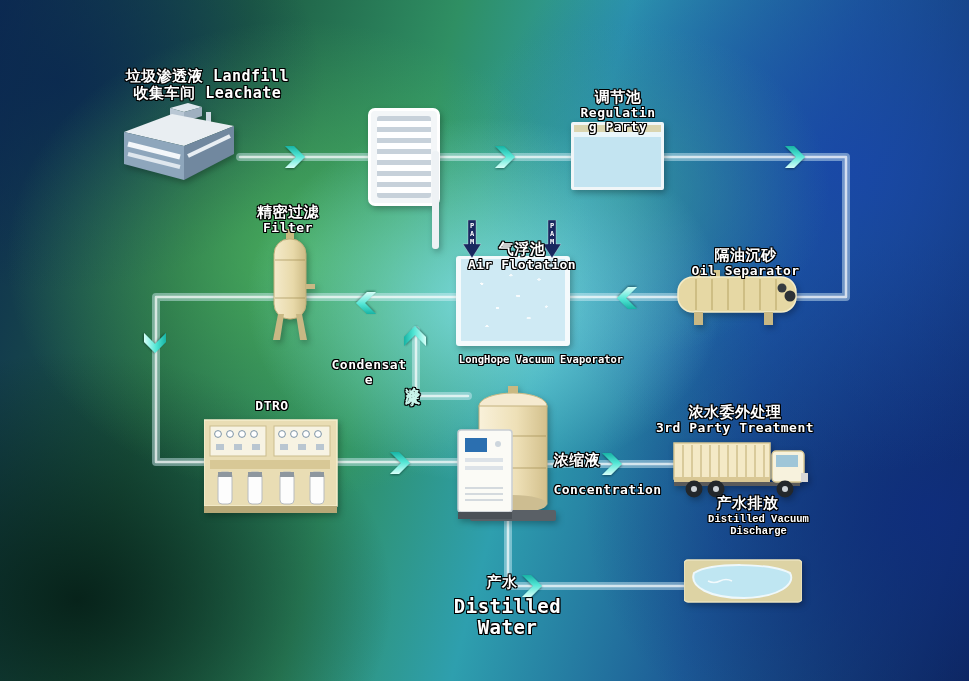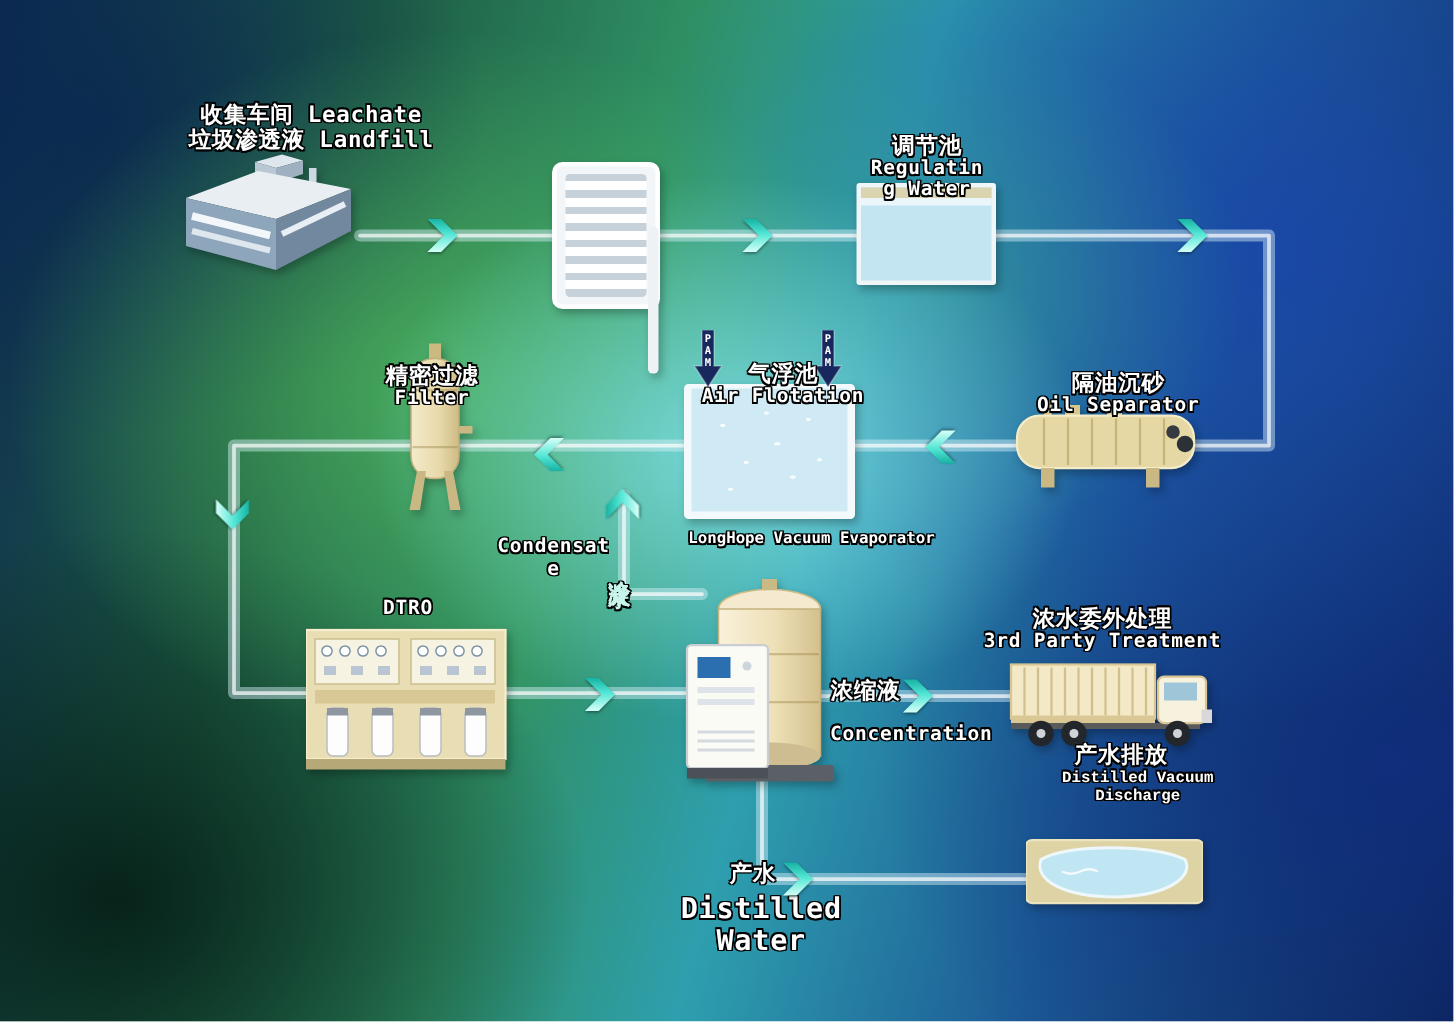--- a/index.html
+++ b/index.html
@@ -289,42 +289,42 @@
   <span class="chev" style="left:521px;top:574px;">
     <svg width="22" height="24" viewBox="0 0 24 26">
         <polygon points="1,1 11,1 23,13 11,25 1,25 13,13" fill="url(#chevGrad)"></polygon>
       </svg></span>
   <span class="chev" style="left:404px;top:324px;transform:rotate(-90deg);">
     <svg width="22" height="24" viewBox="0 0 24 26">
         <polygon points="1,1 11,1 23,13 11,25 1,25 13,13" fill="url(#chevGrad)"></polygon>
       </svg></span>
 
   <div class="lbl" style="left:110px;top:68px;width:195px;">
+    <div>垃圾渗透液 Landfill</div>
     <div>收集车间 Leachate</div>
-    <div>垃圾渗透液 Landfill</div>
   </div>
 
 
   <div class="lbl" style="left:563px;top:89px;width:110px;">
     <div>调节池</div>
     <div class="en">Regulatin</div>
-    <div class="en">g Water</div>
+    <div class="en">g Party</div>
   </div>
 
   <div class="lbl" style="left:668px;top:247px;width:155px;">
     <div>隔油沉砂</div>
     <div class="en">Oil Separator</div>
   </div>
 
   <div class="lbl" style="left:457px;top:241px;width:130px;">
     <div>气浮池</div>
     <div class="en">Air Flotation</div>
   </div>
 
-  <div class="lbl" style="left:238px;top:204px;width:100px;margin-top:38px;">
+  <div class="lbl" style="left:238px;top:204px;width:100px;">
     <div>精密过滤</div>
     <div class="en">Filter</div>
   </div>
 
   <div class="lbl" style="left:228px;top:399px;width:88px;">
     <div class="en">DTRO</div>
   </div>
 
   <div class="lbl" style="left:420px;top:354px;width:220px;">
     <div class="sm">LongHope Vacuum Evaporator</div>

